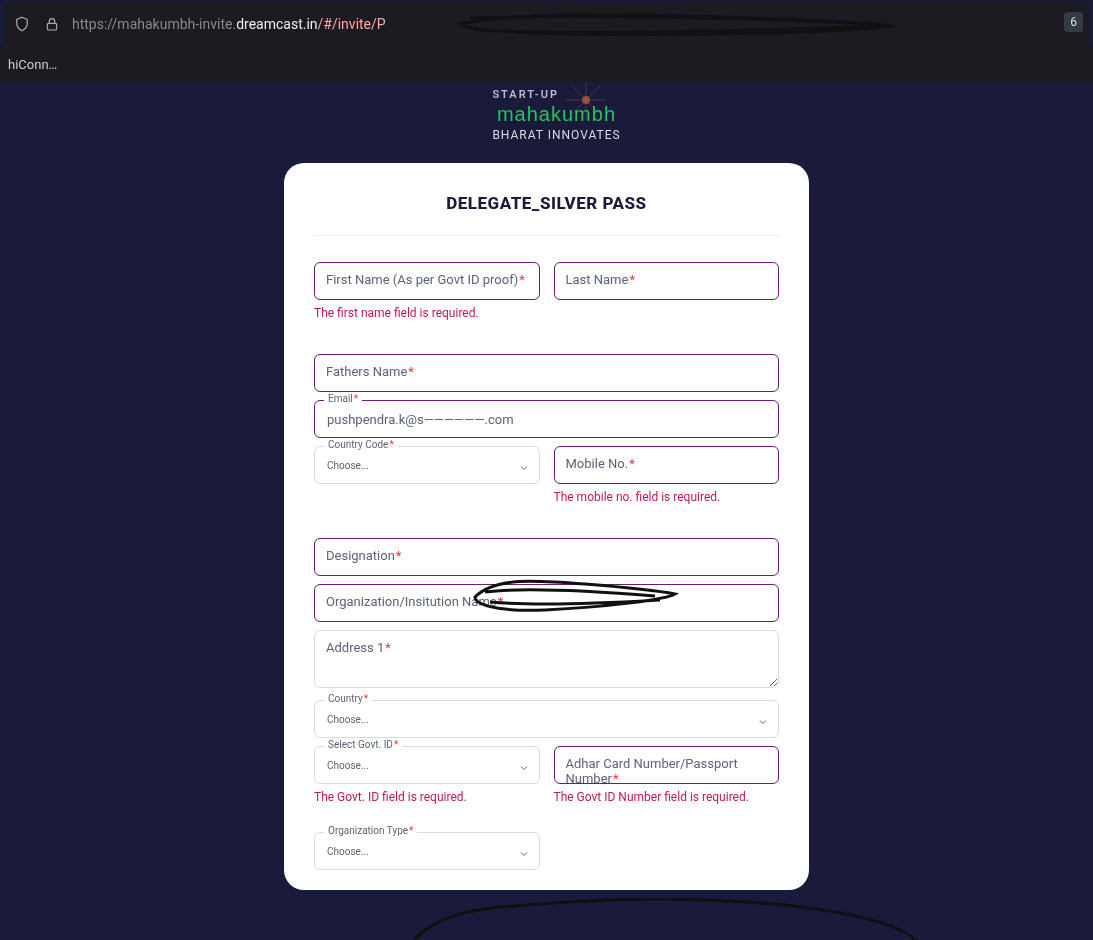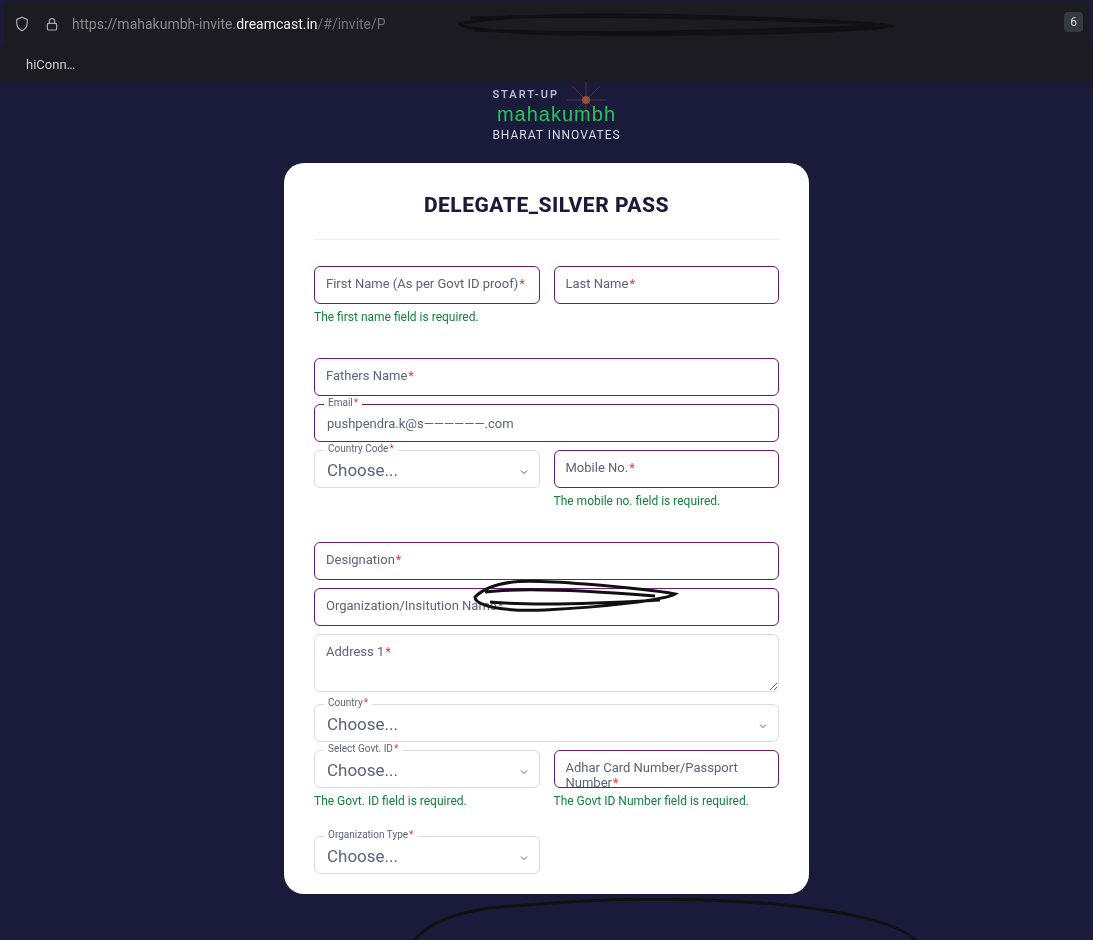--- a/index.html
+++ b/index.html
@@ -4,55 +4,55 @@
 <style>
   * { box-sizing: border-box; margin: 0; padding: 0; font-family: -apple-system, BlinkMacSystemFont, "Segoe UI", Roboto, Arial, sans-serif; }
   body { background: #1a1b3a; width: 1093px; height: 940px; overflow: hidden; }
   
   .browser-bar { background: #1c1b22; height: 44px; display: flex; align-items: center; padding: 0 8px; gap: 10px; border-radius: 4px 4px 0 0; margin: 2px 4px 0 4px; position: relative;}
   .browser-icon { width: 20px; height: 20px; display:flex; align-items:center; justify-content:center; }
   .browser-icon svg { stroke: #aaa; fill:none; }
   .url-area { flex:1; font-size: 14px; color: #888; white-space: nowrap; overflow:hidden; position:relative;}
   .url-area .d1 { color:#888;}
   .url-area .d2 { color:#eee;}
-  .url-area .d3 { color:#737373;}
+  .url-area .d3 { color:#fca5a5;}
   .badge-right { position:absolute; right:6px; top:10px; background:#333a42; color:#ddd; font-size:12px; padding:3px 6px; border-radius:4px;}
   
-  .tabstrip { background:#1c1b22; height:36px; display:flex; align-items:center; padding-left:18px; }
+  .tabstrip { background:#1c1b22; height:36px; display:flex; align-items:center; padding-left:0; }
   .tab { color:#ccc; font-size:13px; padding: 4px 8px; max-width:70px; overflow:hidden; text-overflow: ellipsis; white-space: nowrap;}
   
   .page { background:#1a1b3a; height: calc(940px - 44px - 36px - 2px); overflow:hidden; position:relative;}
   
   .logo-area { width:100%; text-align:center; padding-top:6px; padding-bottom:10px;margin-left:10px;}
   .logo { display:inline-block; position:relative;}
   .logo .startup { font-size:11px; letter-spacing:2px; color:#b8bccf; font-weight:600; text-align:left; margin-bottom:2px;}
   .logo .maha { font-size:20px; color:#22c55e; letter-spacing:1px; font-family: Liberation Sans, sans-serif;}
   .logo .bharat { font-size:12px; color:#d8dae5; letter-spacing:1px; text-align:right; margin-top:2px;}
   .logo-burst { position:absolute; top:-8px; right:15px; width:40px; height:40px; pointer-events:none;}
   
   .card { background:#fff; width:525px; margin: 10px auto 0 auto; border-radius:20px; padding: 30px 30px 10px 30px; }
-  .card-title { text-align:center; color:#1a1b3a; font-weight:800; font-size:21px; letter-spacing:0.5px; margin-bottom:22px;}
+  .card-title { text-align:center; color:#1a1b3a; font-weight:800; font-size:17px; letter-spacing:0.5px; margin-bottom:22px;}
   .divider { border:0; border-top:1px solid #eee; margin-bottom:26px;}
   
   .row { display:flex; gap:14px; margin-bottom:10px; }
   .col { flex:1; position:relative; }
   
   .field-wrap { position:relative; margin-bottom:0; }
   .input, .select { width:100%; height:38px; border:1px solid #701a75; border-radius:6px; padding: 0 12px; font-size:13px; color:#1a1b3a; background:#fff; outline:none;}
   .textarea { width:100%; height:58px; border:1px solid #d8dbe2; border-radius:6px; padding: 10px 12px; font-size:13px; color:#1a1b3a; background:#fff; outline:none; resize: both;}
   .input::placeholder, .textarea::placeholder { color: #5b6378; }
   
   .float-label { position:absolute; top:-7px; left:10px; background:#fff; padding:0 4px; font-size:10px; color:#5b6378; }
   .inline-label { position:absolute; top:10px; left:12px; font-size:13px; color:#5b6378; pointer-events:none; }
   .req { color:#e03b3b; margin-left:1px;}
   
-  .error { color:#15803d; font-size:12px; margin-top:6px; margin-bottom:4px;}
+  .error { color:#be185d; font-size:12px; margin-top:6px; margin-bottom:4px;}
   
   .select-wrap { position:relative; }
-  .select-value { line-height:38px; height:38px; border:1px solid #d8dbe2; border-radius:6px; padding:0 30px 0 12px; font-size:17px; color:#5b6378; cursor:pointer;}
+  .select-value { line-height:38px; height:38px; border:1px solid #d8dbe2; border-radius:6px; padding:0 30px 0 12px; font-size:10px; color:#5b6378; cursor:pointer;}
   .chev { position:absolute; right:10px; top:13px; pointer-events:none;}
   .chev svg { stroke:#5b6378; }
   .mb-sm { margin-bottom: 8px;}
   
   .scribble { position:absolute; pointer-events:none; }
   
   .url-scribble { position:absolute; left:455px; top:4px; width:440px; height:34px; pointer-events:none;}
   .email-scribble { position:absolute; left:455px; top:490px; width:240px; height:50px; pointer-events:none;}
   .circle-scribble { position:absolute; left:395px; top:816px; width:540px; height:160px; pointer-events:none;}
 </style>

